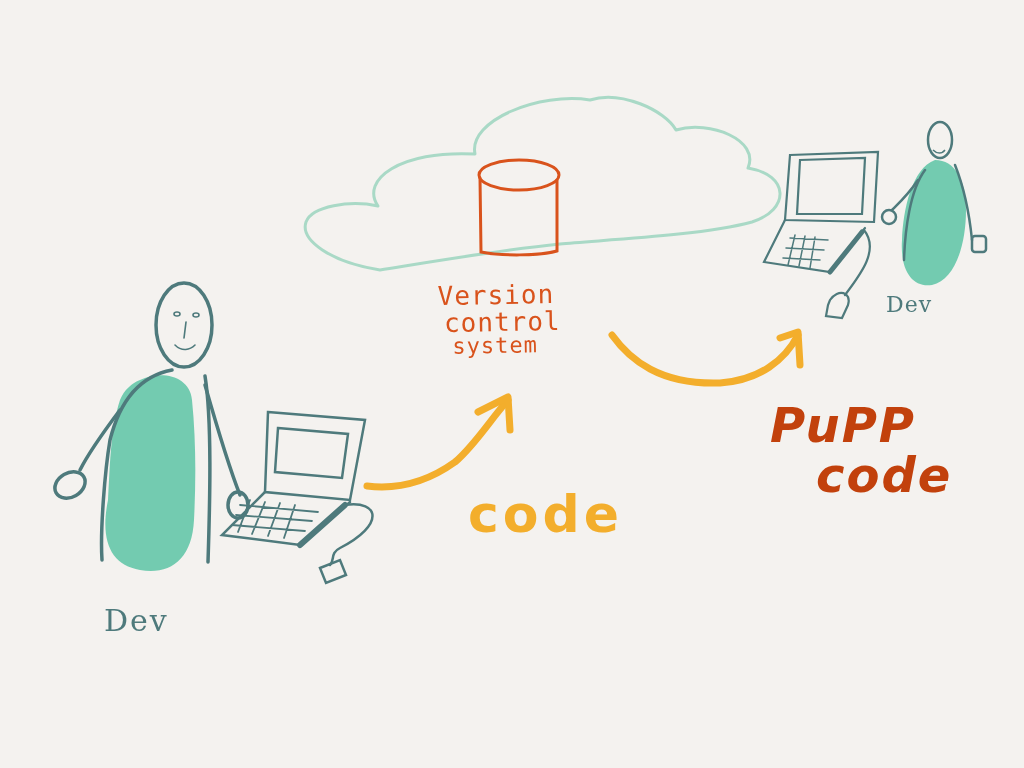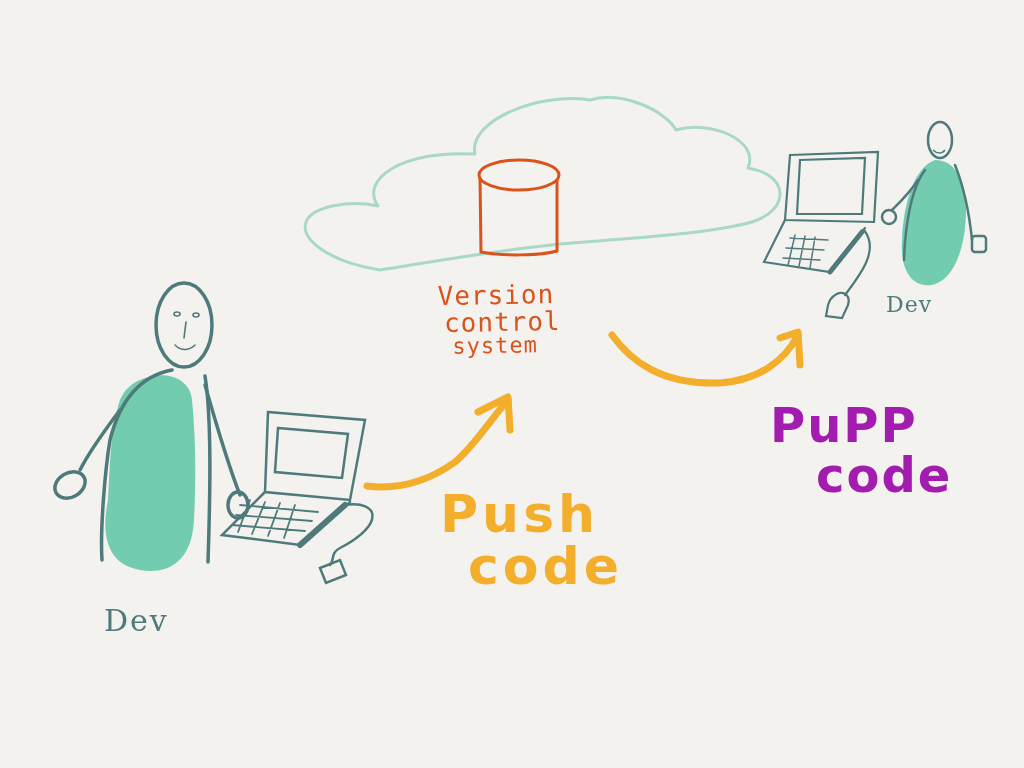--- a/index.html
+++ b/index.html
@@ -2,21 +2,21 @@
 <html><head>
 <meta charset="utf-8">
 <style>
   html, body { margin: 0; padding: 0; }
   body { width: 1024px; height: 768px; background: #f4f2ef; overflow: hidden; position: relative; }
   #canvas { position: absolute; left: 0; top: 0; width: 1024px; height: 768px; }
   .label { position: absolute; white-space: pre; line-height: 1; }
   .vcs-label { left: 438px; top: 282px; color: #d9531c; font-size: 26px; font-family: "DejaVu Sans Mono", monospace; line-height: 1.02; letter-spacing: 1px; transform: rotate(-1deg); }
   .push-label { left: 440px; top: 488px; color: #f3ae2c; font-size: 52px; font-weight: bold; font-family: "DejaVu Sans", sans-serif; line-height: 1.0; letter-spacing: 4px; }
   .push-label .l2 { display: block; margin-left: 28px; }
-  .pull-label { left: 770px; top: 400px; color: #a21caf; font-size: 48px; font-weight: bold; font-family: "DejaVu Sans", sans-serif; line-height: 1.05; letter-spacing: 2px; }
+  .pull-label { left: 770px; top: 400px; color: #c2410c; font-size: 48px; font-weight: bold; font-family: "DejaVu Sans", sans-serif; line-height: 1.05; letter-spacing: 2px; font-style: italic; }
   .pull-label .l2 { display: block; margin-left: 46px; }
   .dev-left-label { left: 104px; top: 606px; color: #4e7a7c; font-size: 30px; font-family: "DejaVu Serif", serif; letter-spacing: 2px; }
   .dev-right-label { left: 886px; top: 294px; color: #4e7a7c; font-size: 22px; font-family: "DejaVu Serif", serif; letter-spacing: 1px; }
 </style>
 </head>
 <body>
 
 <svg id="canvas" viewBox="0 0 1024 768" xmlns="http://www.w3.org/2000/svg">
 
   <g fill="none" stroke="#a9d9c6" stroke-width="3" stroke-linecap="round" stroke-linejoin="round">
@@ -86,18 +86,18 @@
   </g>
 
   <g fill="none" stroke="#f3ae2c" stroke-width="7" stroke-linecap="round" stroke-linejoin="round">
     <path d="M612 335 C 630 360, 660 385, 720 383 C 760 380, 785 360, 798 335"></path>
     <path d="M780 338 L 798 332 L 800 365"></path>
   </g>
 </svg>
 
 <div class="label vcs-label"><span style="display:block">Version</span><span style="display:block;margin-left:6px">control</span><span style="display:block;margin-left:14px;font-size:22px">system</span></div>
 
-<div class="label push-label"><span style="display:block">Push</span><span class="l2">code</span></div>
+<div class="label push-label"><span class="l2">code</span></div>
 
 <div class="label pull-label"><span style="display:block">PuPP</span><span class="l2">code</span></div>
 
 <div class="label dev-left-label">Dev</div>
 <div class="label dev-right-label">Dev</div>
 
 </body></html>

